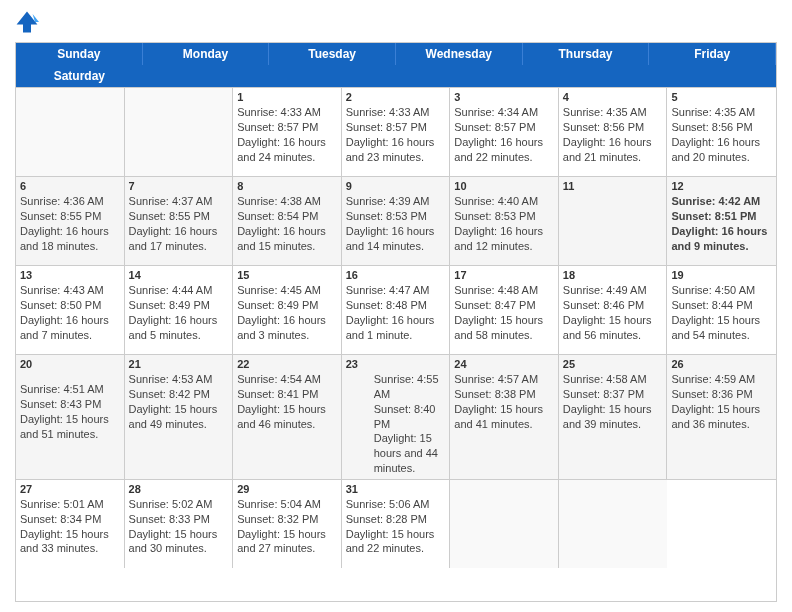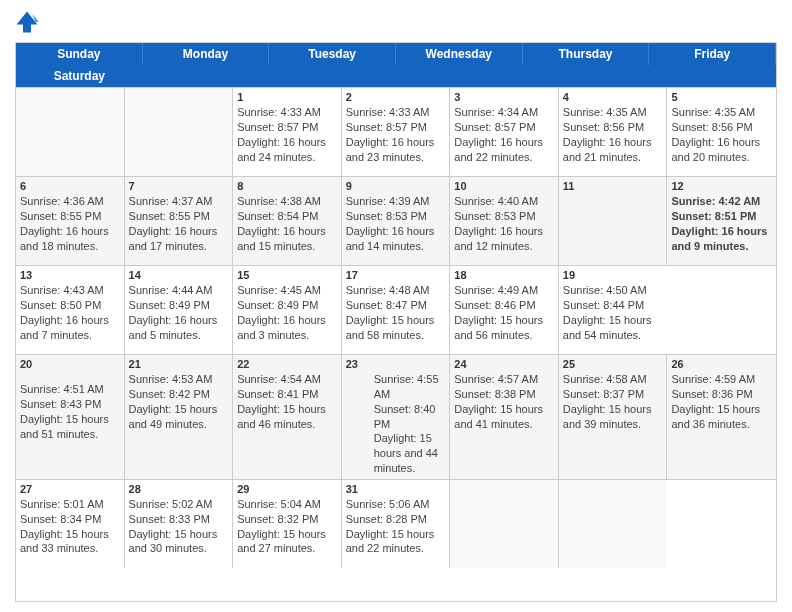--- a/index.html
+++ b/index.html
@@ -228,20 +228,26 @@
 Sunset: 8:49 PM
 Daylight: 16 hours and 5 minutes.</div>
           </div>
           <div class="cal-cell">
             <span class="day-num">15</span>
             <div class="cell-text" style="white-space: pre-line;">Sunrise: 4:45 AM
 Sunset: 8:49 PM
 Daylight: 16 hours and 3 minutes.</div>
           </div>
           <div class="cal-cell">
+            <span class="day-num">16</span>
+            <div class="cell-text" style="white-space: pre-line;">Sunrise: 4:47 AM
+Sunset: 8:48 PM
+Daylight: 16 hours and 1 minute.</div>
+          </div>
+          <div class="cal-cell">
             <span class="day-num">17</span>
             <div class="cell-text" style="white-space: pre-line;">Sunrise: 4:48 AM
 Sunset: 8:47 PM
 Daylight: 15 hours and 58 minutes.</div>
           </div>
           <div class="cal-cell">
             <span class="day-num">18</span>
             <div class="cell-text" style="white-space: pre-line;">Sunrise: 4:49 AM
 Sunset: 8:46 PM
 Daylight: 15 hours and 56 minutes.</div>

